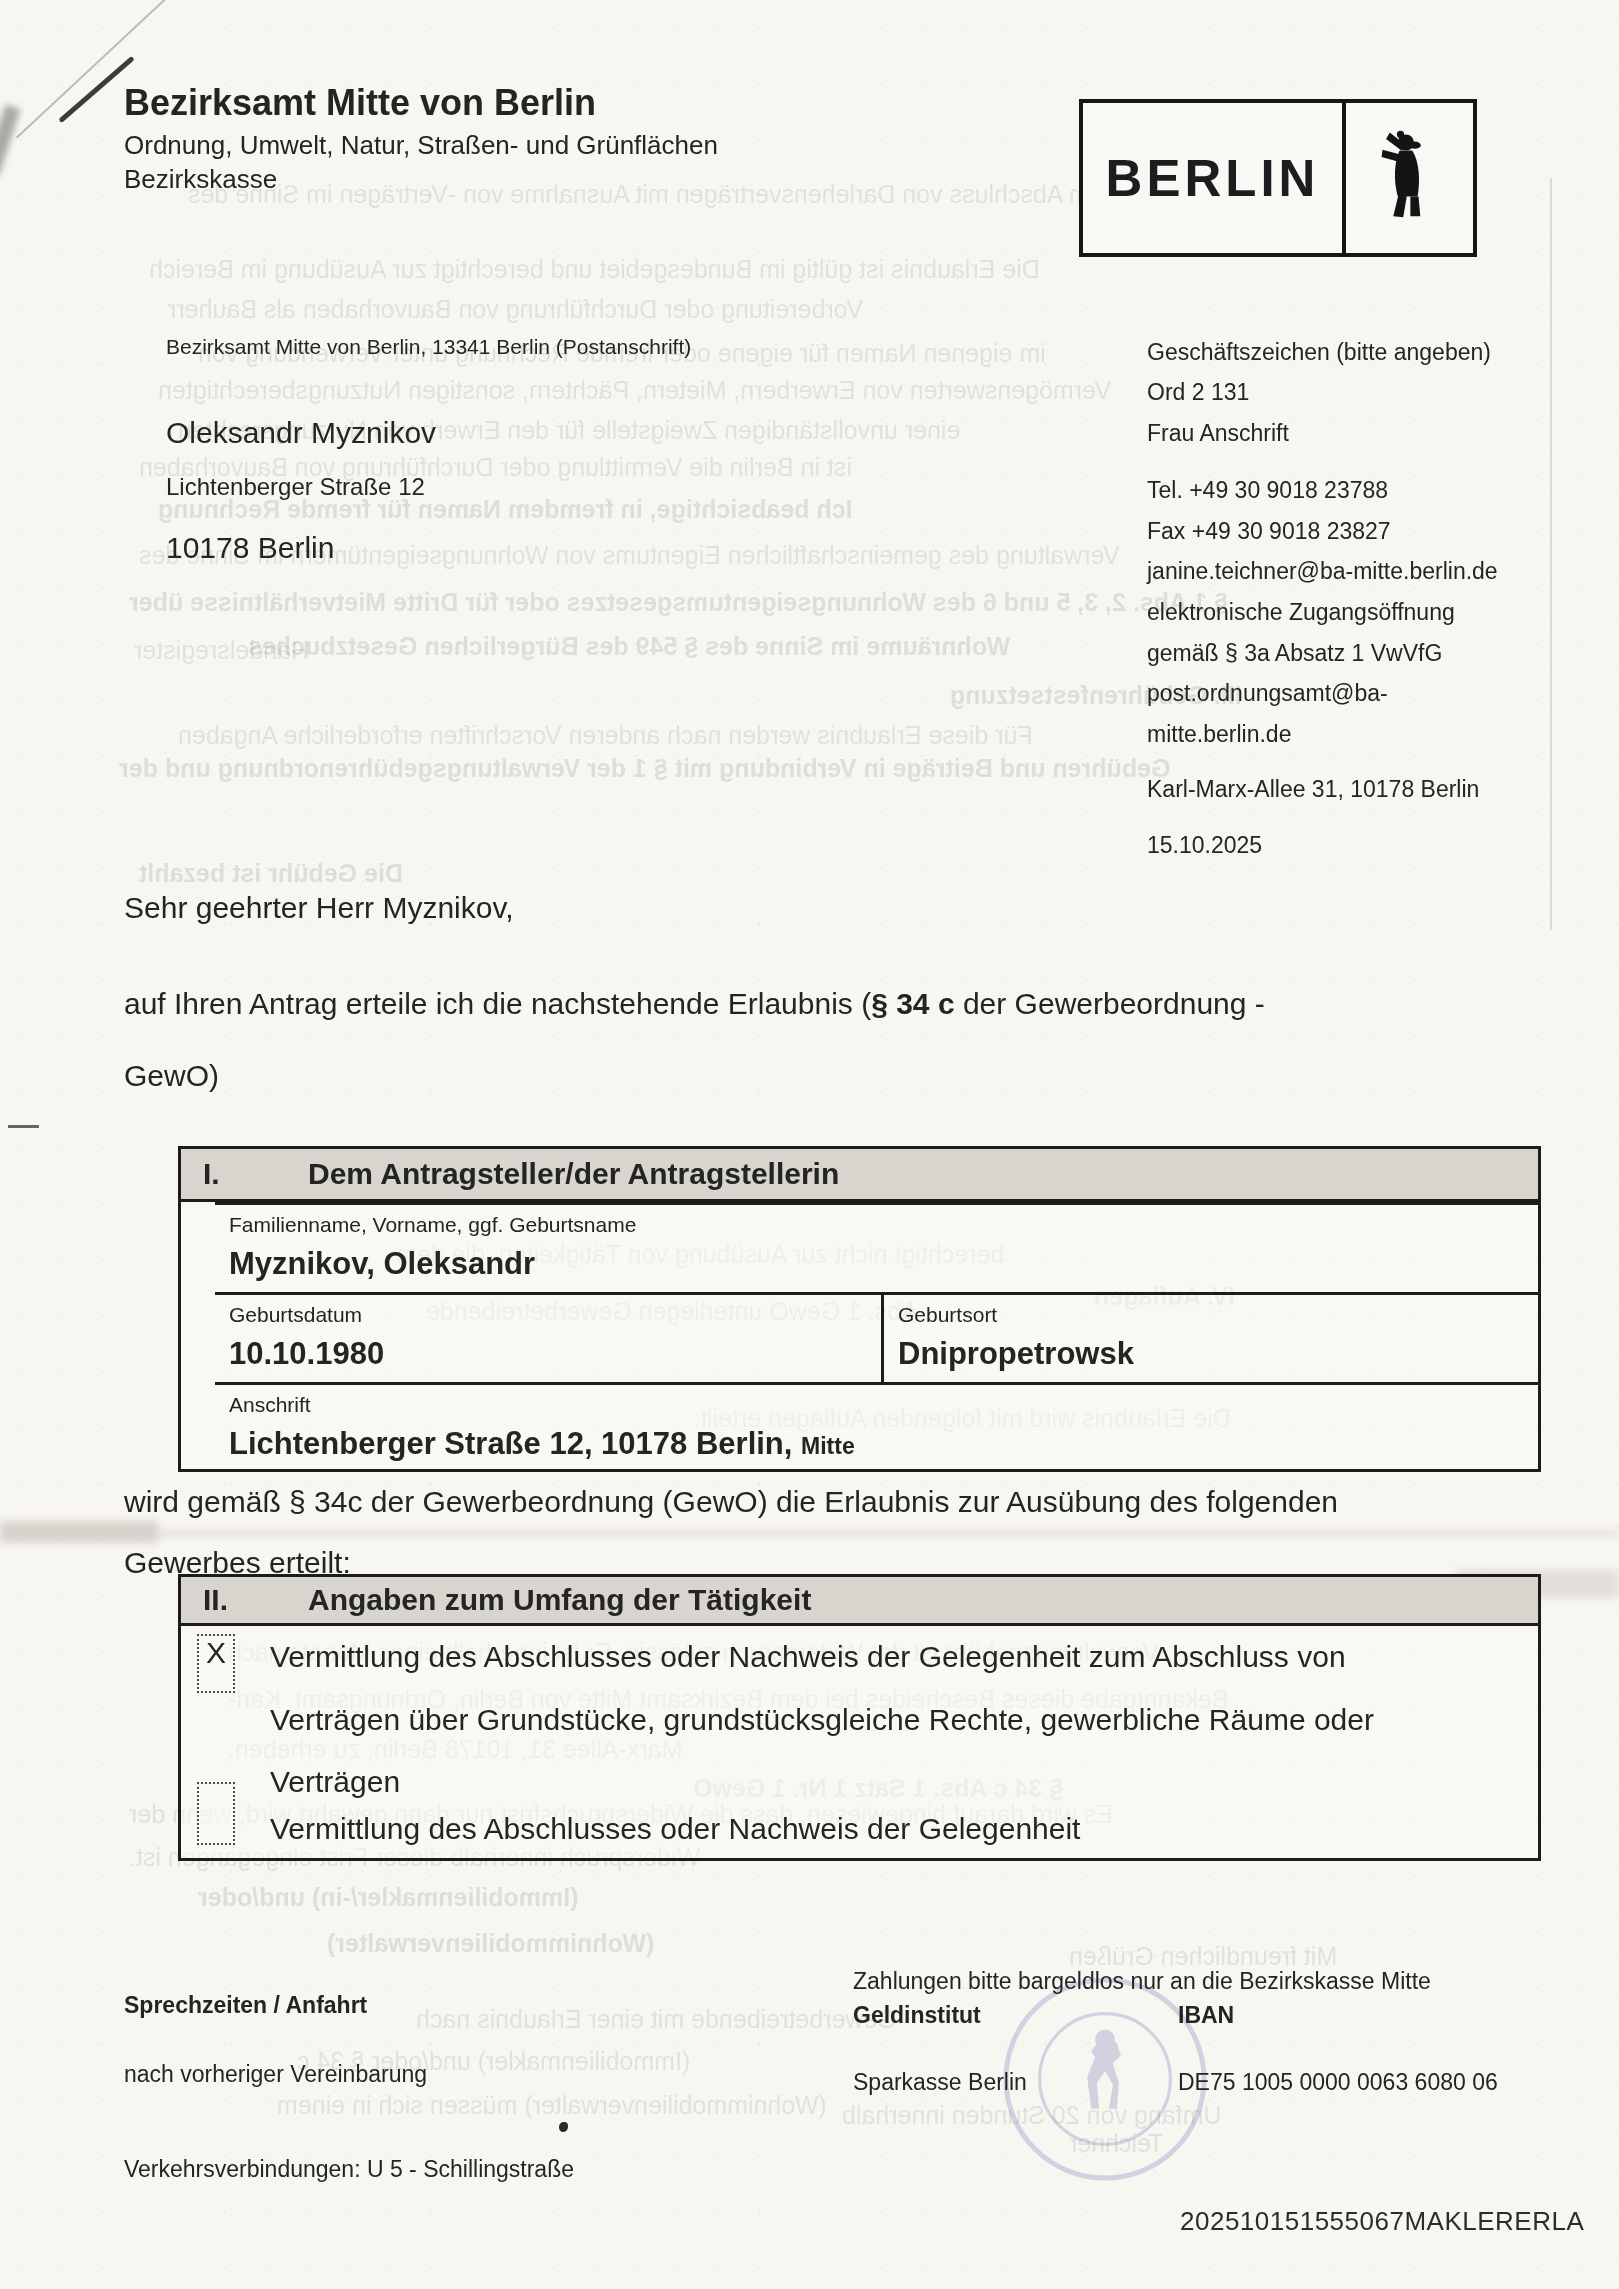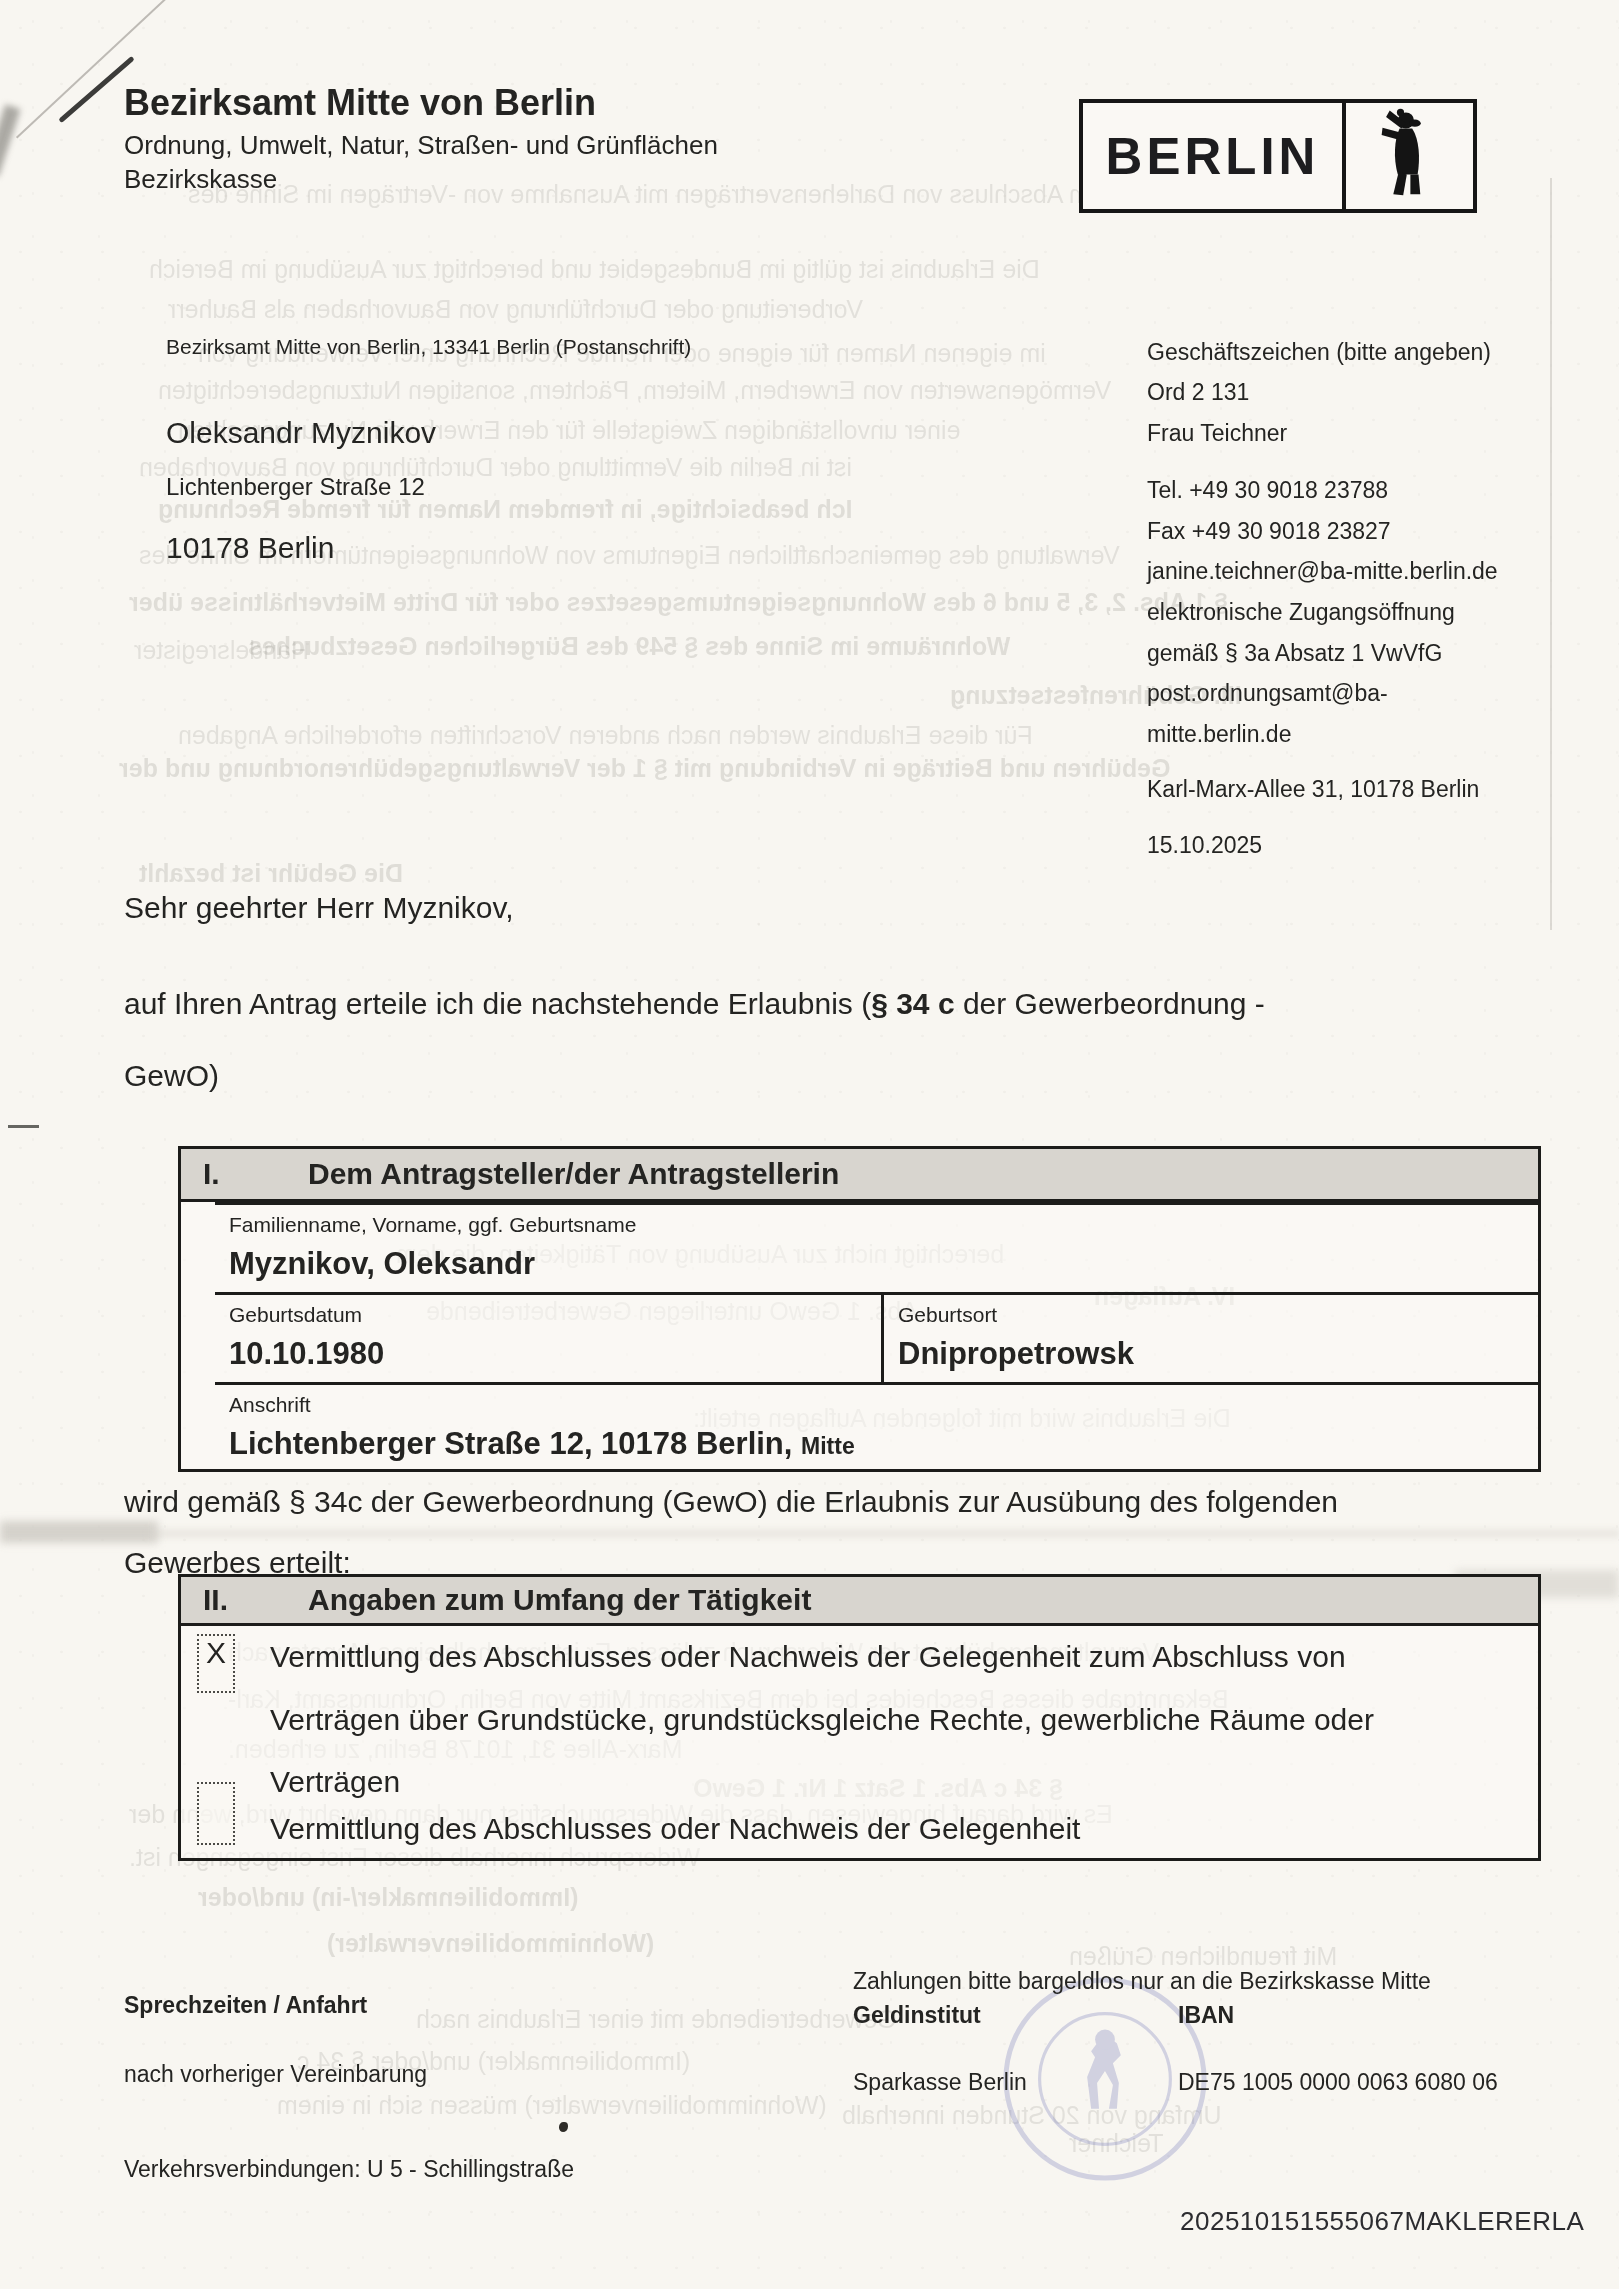--- a/index.html
+++ b/index.html
@@ -13,21 +13,21 @@
     color:#242422;
   }
   .abs { position:absolute; white-space:nowrap; }
   .b { font-weight:bold; }
 
   
   .org   { left:124px; top:82px;  font-size:36px; }
   .dept  { left:124px; top:130px; font-size:26px; }
   .offc  { left:124px; top:164px; font-size:26px; }
 
-  .logo { left:1079px; top:99px; width:398px; height:114px; border:4px solid #161616;
+  .logo { left:1079px; top:99px; width:398px; height:158px; border:4px solid #161616;
           display:flex; background:#faf8f4; box-sizing:border-box; }
   .logo-text { flex:1; display:flex; align-items:center; justify-content:center;
                font-size:51px; font-weight:bold; letter-spacing:4px; color:#1d1d1f; }
   .logo-bear { width:127px; border-left:4px solid #161616; display:flex;
                align-items:center; justify-content:center; }
 
   
   .sender { left:166px; top:335px; font-size:21px; }
   .rcp1 { left:166px; top:416px; font-size:30px; }
   .rcp2 { left:166px; top:473px; font-size:24px;text-align:center; }
@@ -159,21 +159,21 @@
     </div>
   </div>
 
   <div class="sender abs">Bezirksamt Mitte von Berlin, 13341 Berlin (Postanschrift)</div>
   <div class="rcp1 abs">Oleksandr Myznikov</div>
   <div class="rcp2 abs">Lichtenberger Straße 12</div>
   <div class="rcp3 abs">10178 Berlin</div>
 
   <div class="info abs" style="left:1107px;top:339px">Geschäftszeichen (bitte angeben)</div>
   <div class="info abs" style="left:1107px;top:379px">Ord 2 131</div>
-  <div class="info abs" style="left:1107px;top:420px">Frau Teichner</div>
+  <div class="info abs" style="left:1107px;top:420px">Frau Anschrift</div>
   <div class="info abs" style="left:1107px;top:477px">Tel. +49 30 9018 23788</div>
   <div class="info abs" style="left:1107px;top:518px">Fax +49 30 9018 23827</div>
   <div class="info abs" style="left:1107px;top:558px">janine.teichner@ba-mitte.berlin.de</div>
   <div class="info abs" style="left:1107px;top:599px">elektronische Zugangsöffnung</div>
   <div class="info abs" style="left:1107px;top:640px">gemäß § 3a Absatz 1 VwVfG</div>
   <div class="info abs" style="left:1107px;top:680px">post.ordnungsamt@ba-</div>
   <div class="info abs" style="left:1107px;top:721px">mitte.berlin.de</div>
   <div class="info abs" style="left:1107px;top:776px">Karl-Marx-Allee 31, 10178 Berlin</div>
   <div class="info abs" style="left:1107px;top:832px">15.10.2025</div>
 

